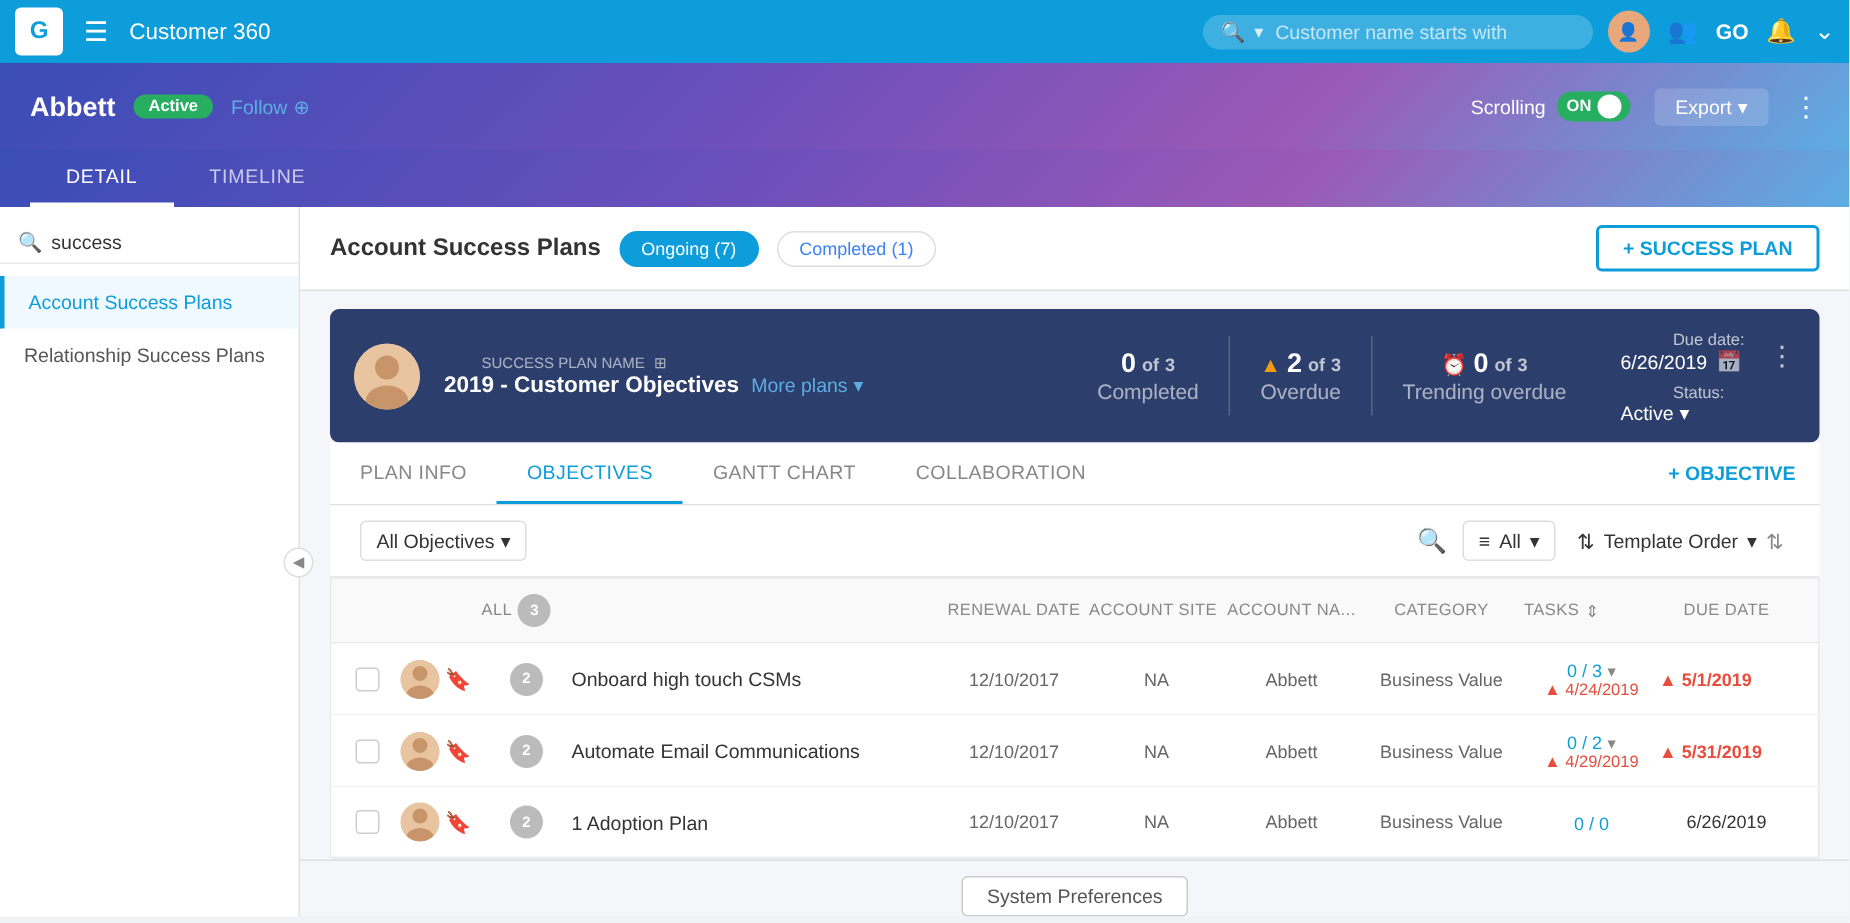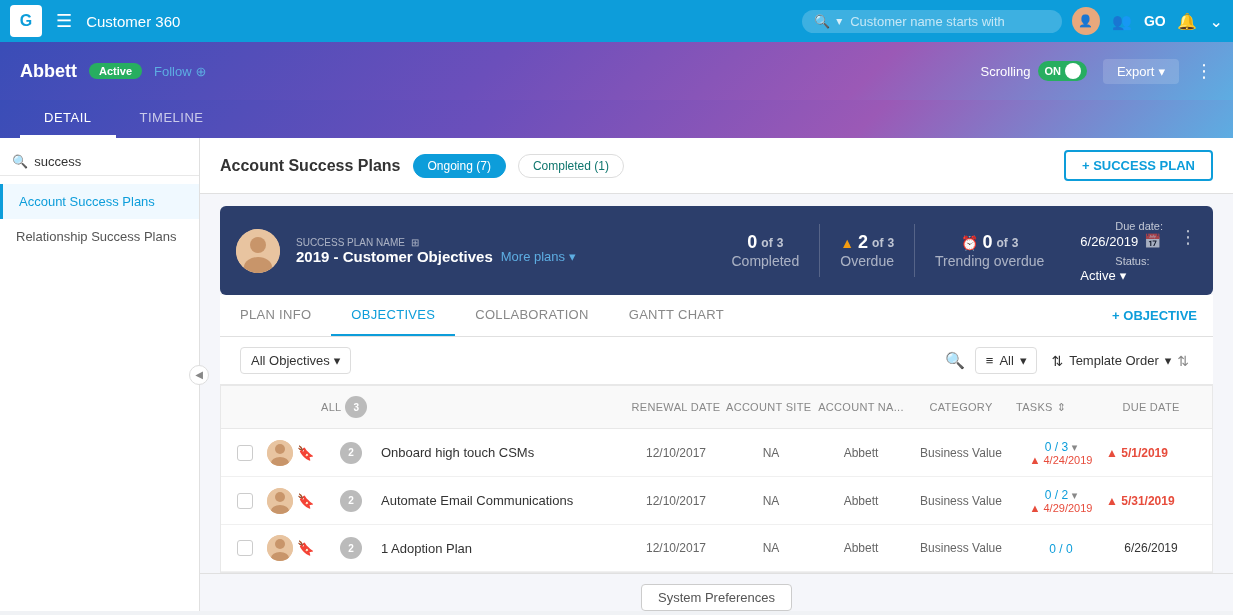--- a/index.html
+++ b/index.html
@@ -199,21 +199,21 @@
       font-weight: 600;
       color: #333;
     }
     .tab-pill {
       border-radius: 20px;
       padding: 4px 14px;
       font-size: 12px;
       cursor: pointer;
       border: 1px solid #ddd;
       background: white;
-      color: #0f766e;
+      color: #3b82f6;
     }
     .tab-pill.active {
       background: #0d9dda;
       color: white;
       border-color: #0d9dda;
     }
     .success-plan-btn {
       margin-left: auto;
       background: white;
       color: #0d9dda;
@@ -243,21 +243,21 @@
       background: #e8c4a0;
       flex-shrink: 0;
       overflow: hidden;
       display: flex; align-items: center; justify-content: center;
     }
     .plan-info {
       flex: 1;
     }
     .plan-label {
       font-size: 10px; color: rgba(255,255,255,0.6); text-transform: uppercase;
-      display: flex; align-items: center; gap: 6px;
+      display: flex; align-items: center; gap: 6px; margin-left: 25px;
     }
     .plan-name {
       font-size: 15px; font-weight: 600; color: white;
       display: flex; align-items: center; gap: 8px;
     }
     .more-plans-btn {
       background: transparent; border: none; color: #5dade2;
       font-size: 13px; cursor: pointer; display: flex; align-items: center; gap: 4px;
     }
     .stats-group {
@@ -572,22 +572,22 @@
           </div>
         </div>
       </div>
       <span style="color:rgba(255,255,255,0.7);font-size:18px;cursor:pointer;align-self:flex-start;margin-top:8px;">⋮</span>
     </div>
 
     <div style="background:white;margin:0 20px;border-bottom:1px solid #e0e0e0;">
       <div style="display:flex;align-items:center;padding:0 0;">
         <div class="obj-tab">PLAN INFO</div>
         <div class="obj-tab active">OBJECTIVES</div>
+        <div class="obj-tab">GANTT CHART</div>
         <div class="obj-tab">COLLABORATION</div>
-        <div class="obj-tab">GANTT CHART</div>
         <button class="add-obj-btn" style="margin-left:auto;padding:0 16px;">+ OBJECTIVE</button>
       </div>
     </div>
 
     <div class="table-controls" style="margin:0 20px;background:white;border-bottom:1px solid #e8e8e8;border-left:none;border-right:none;">
       <div class="filter-select">
         <span>All Objectives</span>
         <span>▾</span>
       </div>
       <button class="search-icon-btn">🔍</button>

